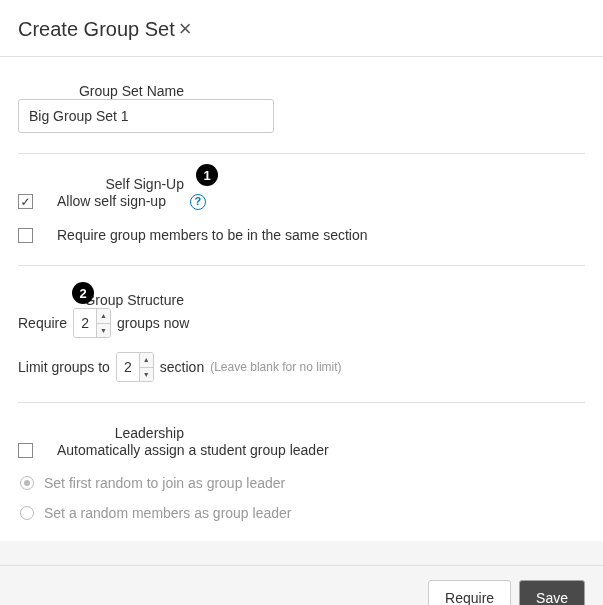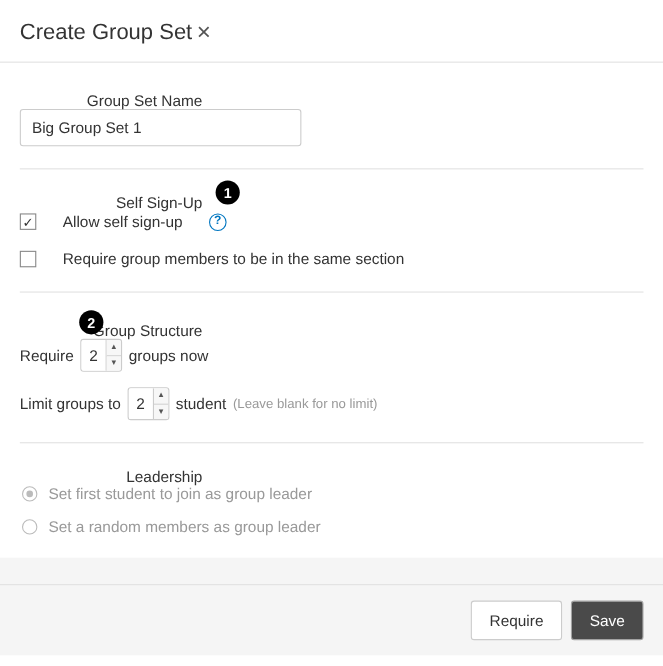--- a/index.html
+++ b/index.html
@@ -299,36 +299,40 @@
         </div>
         <div class="inline-line">
           <span>Limit groups to</span>
           <span class="number-input-wrap">
             <input class="number-input" value="2" style="">
             <span class="spinner">
               <span class="spinner-btn">▲</span>
               <span class="spinner-btn">▼</span>
             </span>
           </span>
-          <span>student</span>
+          <span>section</span>
           <span class="hint">(Leave blank for no limit)</span>
         </div>
       </div>
     </div>
   </div>
 
   <hr class="hr-inset">
 
   <div class="section">
     <div class="row">
       <div class="label-col compact">Leadership</div>
       <div class="field-col">
+        <div class="checkbox-line">
+          <span class="checkbox"></span>
+          <span>Automatically assign a student group leader</span>
+        </div>
         <div class="radio-line">
           <span class="radio selected"></span>
-          <span>Set first student to join as group leader</span>
+          <span>Set first random to join as group leader</span>
         </div>
         <div class="radio-line">
           <span class="radio"></span>
           <span>Set a random members as group leader</span>
         </div>
       </div>
     </div>
   </div>
 
   <div class="footer-spacer"></div>

